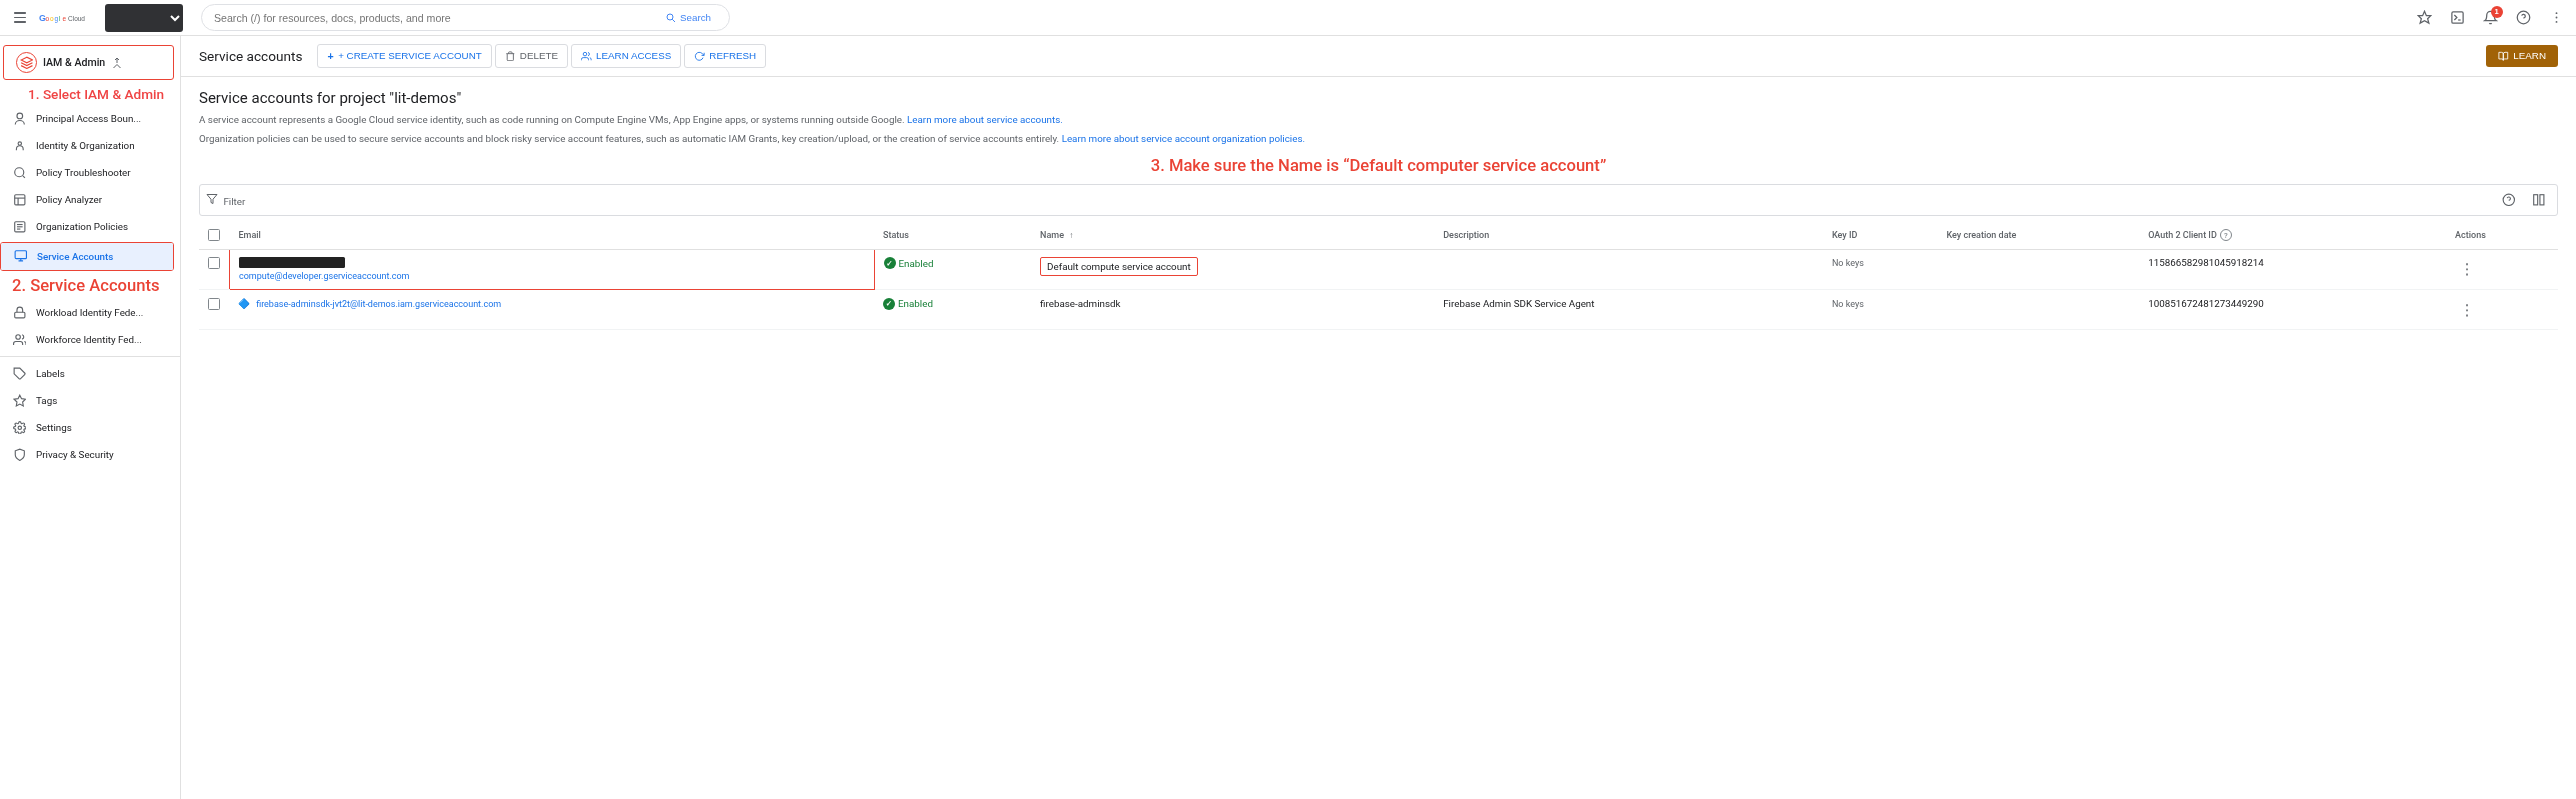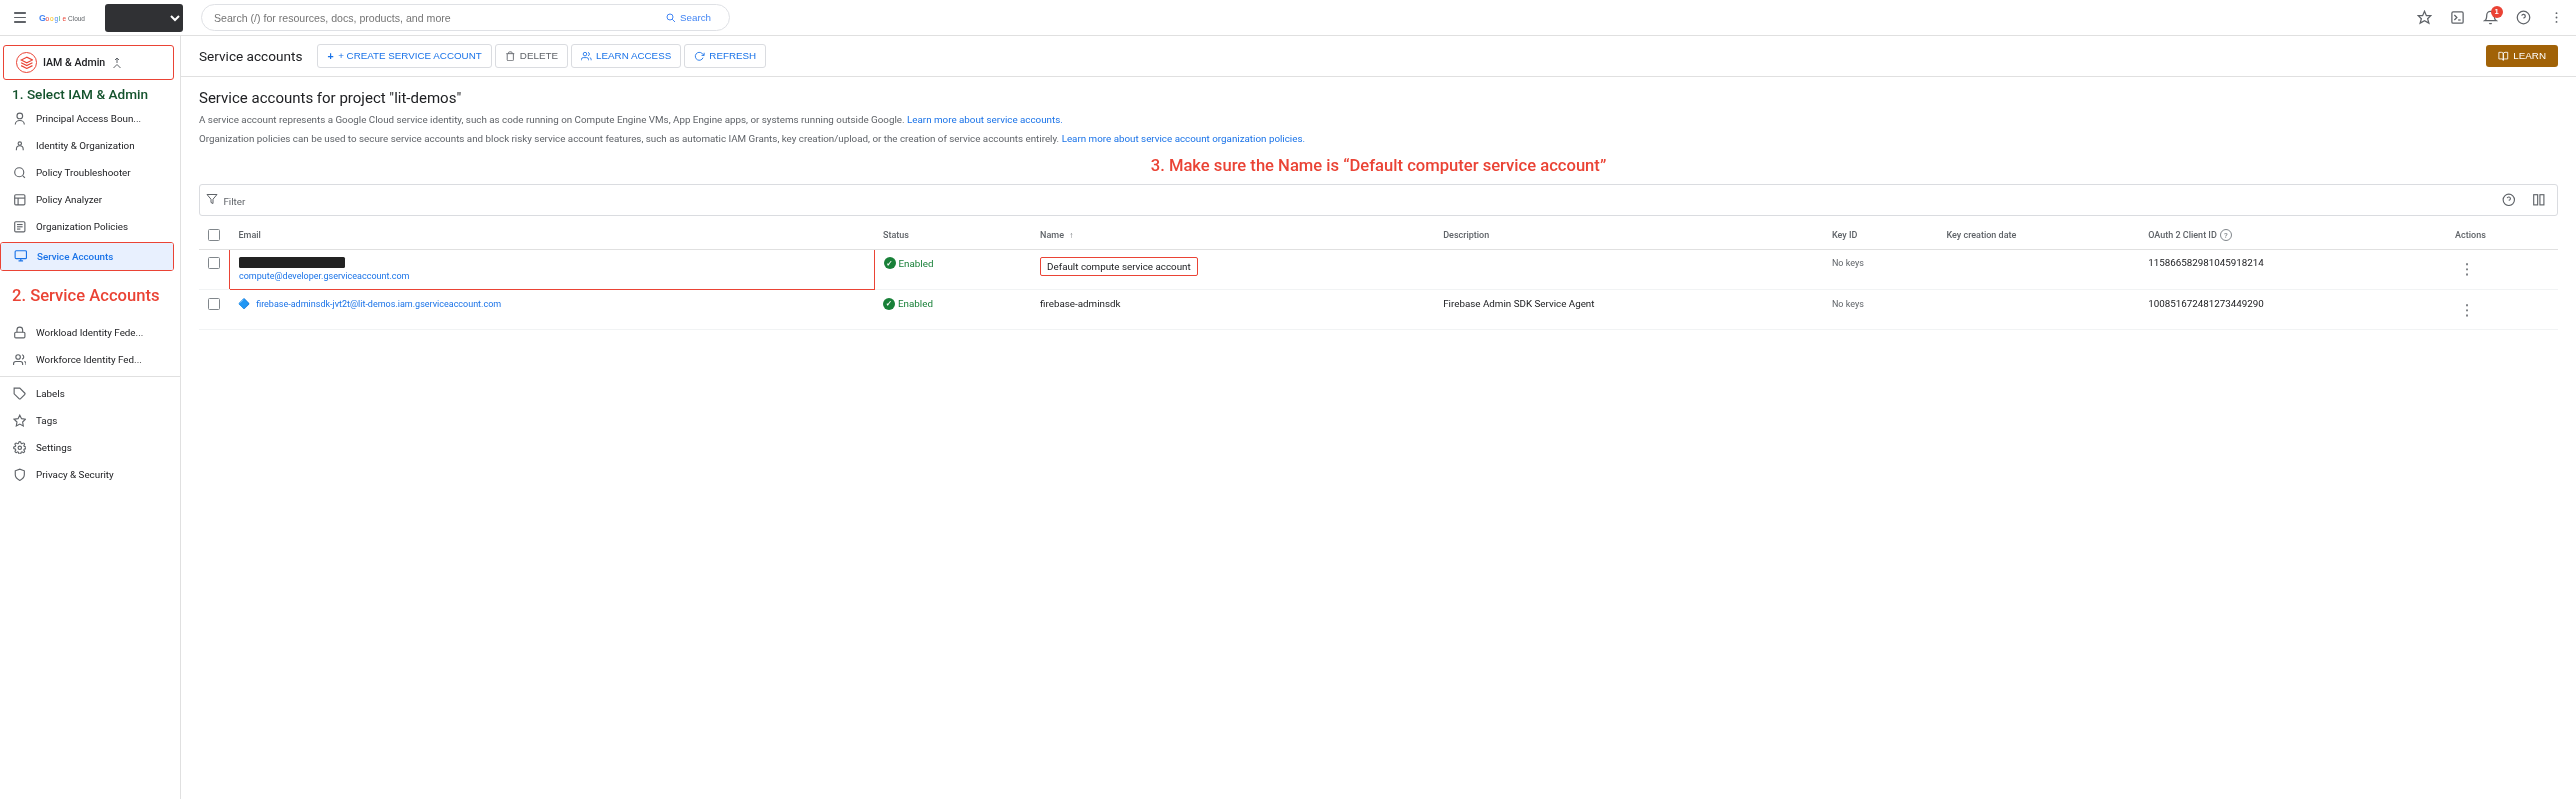--- a/index.html
+++ b/index.html
@@ -37,22 +37,22 @@
     
     .sidebar { width: 181px; min-width: 181px; border-right: 0.8px solid #e0e0e0; overflow-y: auto; padding: 6px 0; }
     .sidebar-item { display: flex; align-items: center; gap: 9px; padding: 6px 12px; cursor: pointer; border-radius: 0 15px 15px 0; margin-right: 6px; color: #202124; font-size: 9.8px; }
     .sidebar-item.active { background: #e8f0fe; color: #1a73e8; font-weight: 500; }
     .sidebar-item.active .sidebar-icon { color: #1a73e8; }
     .sidebar-icon { width: 15px; height: 15px; display: flex; align-items: center; justify-content: center; color: #5f6368; flex-shrink: 0; }
     .sidebar-label { white-space: nowrap; overflow: hidden; text-overflow: ellipsis; }
     .iam-admin-header { display: flex; align-items: center; gap: 6px; padding: 6px 12px; border: 1.5px solid #ea4335; border-radius: 3px; margin: 3px 6px 3px 0; cursor: pointer; }
     .iam-admin-icon { width: 21px; height: 21px; border-radius: 50%; border: 1.5px solid #ea4335; display: flex; align-items: center; justify-content: center; color: #ea4335; font-weight: 700; font-size: 10.6px; flex-shrink: 0; }
     .iam-admin-text { font-size: 10.6px; font-weight: 500; color: #202124; }
-    .annotation-red { color: #14532d; font-size: 13.6px; font-weight: 500; padding: 3px 12px; }
-    .annotation-2 { color: #ea4335; font-size: 16.6px; font-weight: 500; padding: 14px 12px; }
+    .annotation-red { color: #ef4444; font-size: 13.6px; font-weight: 500; padding: 3px 12px; margin-left: 16px; }
+    .annotation-2 { color: #ea4335; font-size: 16.6px; font-weight: 500; padding: 4px 12px; }
     .divider { height: 0.8px; background: #e0e0e0; margin: 3px 0; }
 
     
     .main-content { flex: 1; overflow-y: auto; padding: 0; }
 
     
     .page-toolbar { display: flex; align-items: center; gap: 3px; padding: 7.6px 18px; border-bottom: 0.8px solid #e0e0e0; }
     .page-title-toolbar { font-size: 13.6px; font-weight: 400; color: #202124; margin-right: 12px; }
     .toolbar-btn { display: flex; align-items: center; gap: 4.5px; padding: 5.3px 9px; border: 0.8px solid #dadce0; border-radius: 3px; background: #fff; cursor: pointer; font-size: 9.8px; color: #1a73e8; font-weight: 500; }
     .toolbar-btn-delete { color: #5f6368; }

